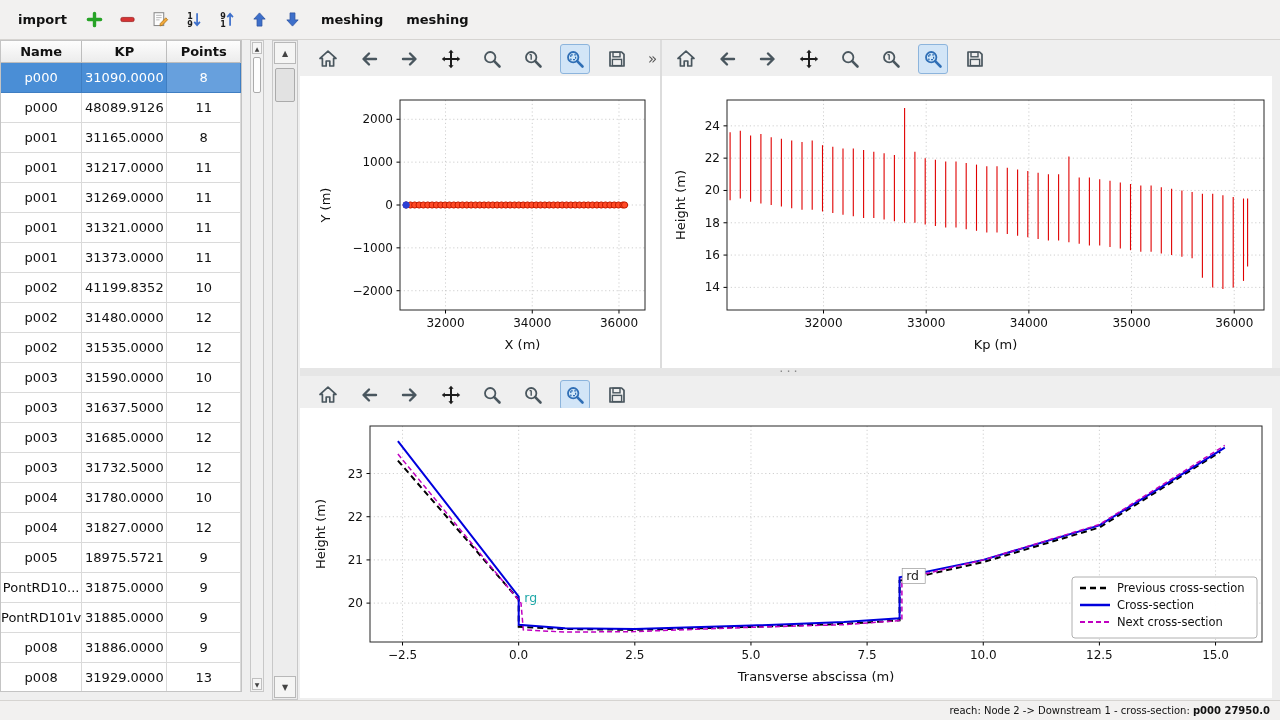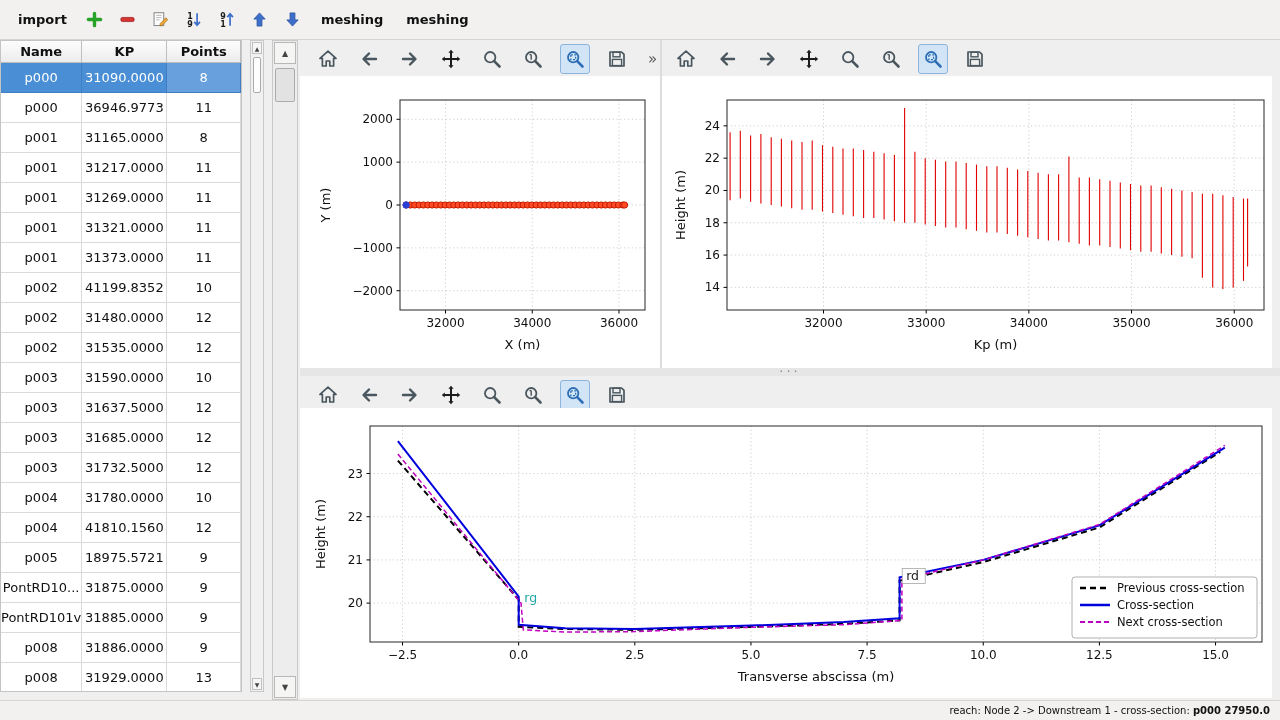--- a/index.html
+++ b/index.html
@@ -136,21 +136,21 @@
     <div class="hc c-pts">Points</div>
   </div>
   <div id="table-body">
       <div class="tbl-row row-selected">
         <div class="cell c-name">p000</div>
         <div class="cell c-kp">31090.0000</div>
         <div class="cell c-pts">8</div>
       </div>
       <div class="tbl-row">
         <div class="cell c-name">p000</div>
-        <div class="cell c-kp">36946.9773</div>
+        <div class="cell c-kp">48089.9126</div>
         <div class="cell c-pts">11</div>
       </div>
       <div class="tbl-row">
         <div class="cell c-name">p001</div>
         <div class="cell c-kp">31165.0000</div>
         <div class="cell c-pts">8</div>
       </div>
       <div class="tbl-row">
         <div class="cell c-name">p001</div>
         <div class="cell c-kp">31217.0000</div>
@@ -206,21 +206,21 @@
         <div class="cell c-kp">31732.5000</div>
         <div class="cell c-pts">12</div>
       </div>
       <div class="tbl-row">
         <div class="cell c-name">p004</div>
         <div class="cell c-kp">31780.0000</div>
         <div class="cell c-pts">10</div>
       </div>
       <div class="tbl-row">
         <div class="cell c-name">p004</div>
-        <div class="cell c-kp">41810.1560</div>
+        <div class="cell c-kp">31827.0000</div>
         <div class="cell c-pts">12</div>
       </div>
       <div class="tbl-row">
         <div class="cell c-name">p005</div>
         <div class="cell c-kp">18975.5721</div>
         <div class="cell c-pts">9</div>
       </div>
       <div class="tbl-row">
         <div class="cell c-name">PontRD10...</div>
         <div class="cell c-kp">31875.0000</div>

